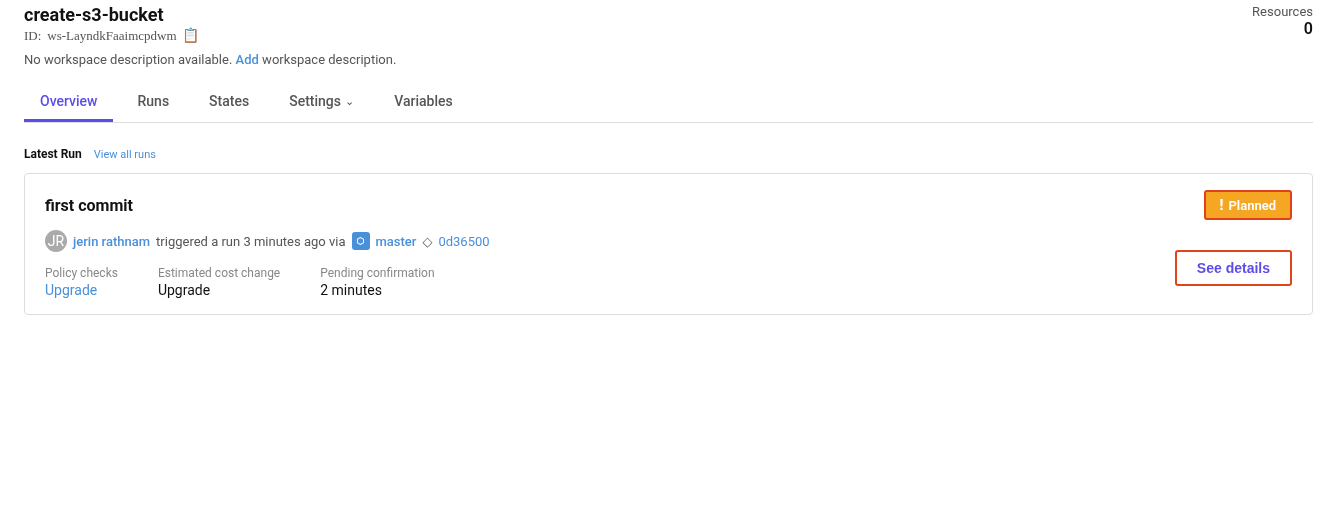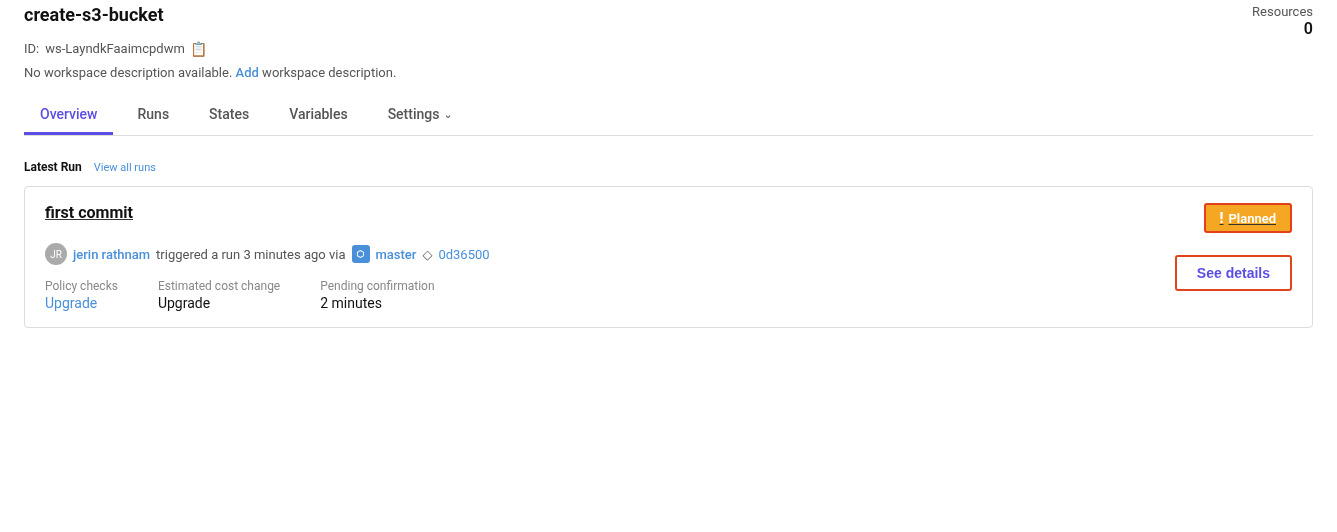--- a/index.html
+++ b/index.html
@@ -23,23 +23,24 @@
     }
     .workspace-title {
       font-size: 18px;
       font-weight: 700;
       color: #111;
     }
     .workspace-id {
       font-size: 13px;
       color: #555;
       display: flex;
-      align-items: flex-start;
+      align-items: flex-end;
       gap: 6px;
-      margin-top: 16px;
+      margin-top: 2px;
+      font-family: Liberation Serif, serif;
     }
     .copy-icon {
       color: #4a90d9;
       cursor: pointer;
       font-size: 14px;
     }
     .resources-box {
       text-align: right;
     }
     .resources-label {
@@ -105,23 +106,22 @@
     }
     .run-card {
       border: 1px solid #ddd;
       border-radius: 4px;
       padding: 16px 20px;
       position: relative;
     }
     .run-card-top {
       display: flex;
       justify-content: space-between;
-      align-items: flex-start;
+      align-items: center;
       margin-bottom: 10px;
-      text-decoration: underline;
     }
     .run-commit-name {
       font-size: 16px;
       font-weight: 700;
       color: #111;
     }
     .planned-badge {
       background: #f5a623;
       color: #fff;
       padding: 5px 14px;
@@ -147,21 +147,21 @@
     }
     .avatar {
       width: 22px;
       height: 22px;
       border-radius: 50%;
       background: #aaa;
       overflow: hidden;
       display: inline-flex;
       align-items: center;
       justify-content: center;
-      font-size: 10px;
+      font-size: 14px;
       color: #fff;
     }
     .run-meta-user {
       color: #4a90d9;
       font-weight: 500;
     }
     .git-icon {
       width: 18px;
       height: 18px;
       background: #4a90d9;
@@ -212,21 +212,21 @@
     .change-del { color: #e0441a; font-weight: 600; }
     .change-bar {
       width: 80px;
       height: 16px;
       background: #c8f0cc;
       border-radius: 2px;
     }
     .see-details-btn {
       position: absolute;
       right: 20px;
-      bottom: 36px;
+      bottom: 28px;
       border: 2px solid #e0441a;
       background: #fff;
       color: #5c4ee5;
       font-size: 14px;
       font-weight: 700;
       padding: 8px 20px;
       border-radius: 3px;
       cursor: pointer;
       margin-top: 24px;
     }
@@ -257,25 +257,25 @@
   <div class="description-row">
     <span>No workspace description available.</span>
     <a>Add</a>
     <span>workspace description.</span>
   </div>
 
   <nav class="nav-tabs">
     <a class="nav-tab active">Overview</a>
     <a class="nav-tab">Runs</a>
     <a class="nav-tab">States</a>
-    <a class="nav-tab">Variables</a>
     <a class="nav-tab nav-tab-settings">
       <span>Settings</span>
       <span class="chevron-icon">⌄</span>
     </a>
+    <a class="nav-tab">Variables</a>
   </nav>
 
   <div class="latest-run-header">
     <span class="latest-run-title">Latest Run</span>
     <a class="view-all-link">View all runs</a>
   </div>
 
   <div class="run-card">
     <div class="run-card-top">
       <span class="run-commit-name">first commit</span>

